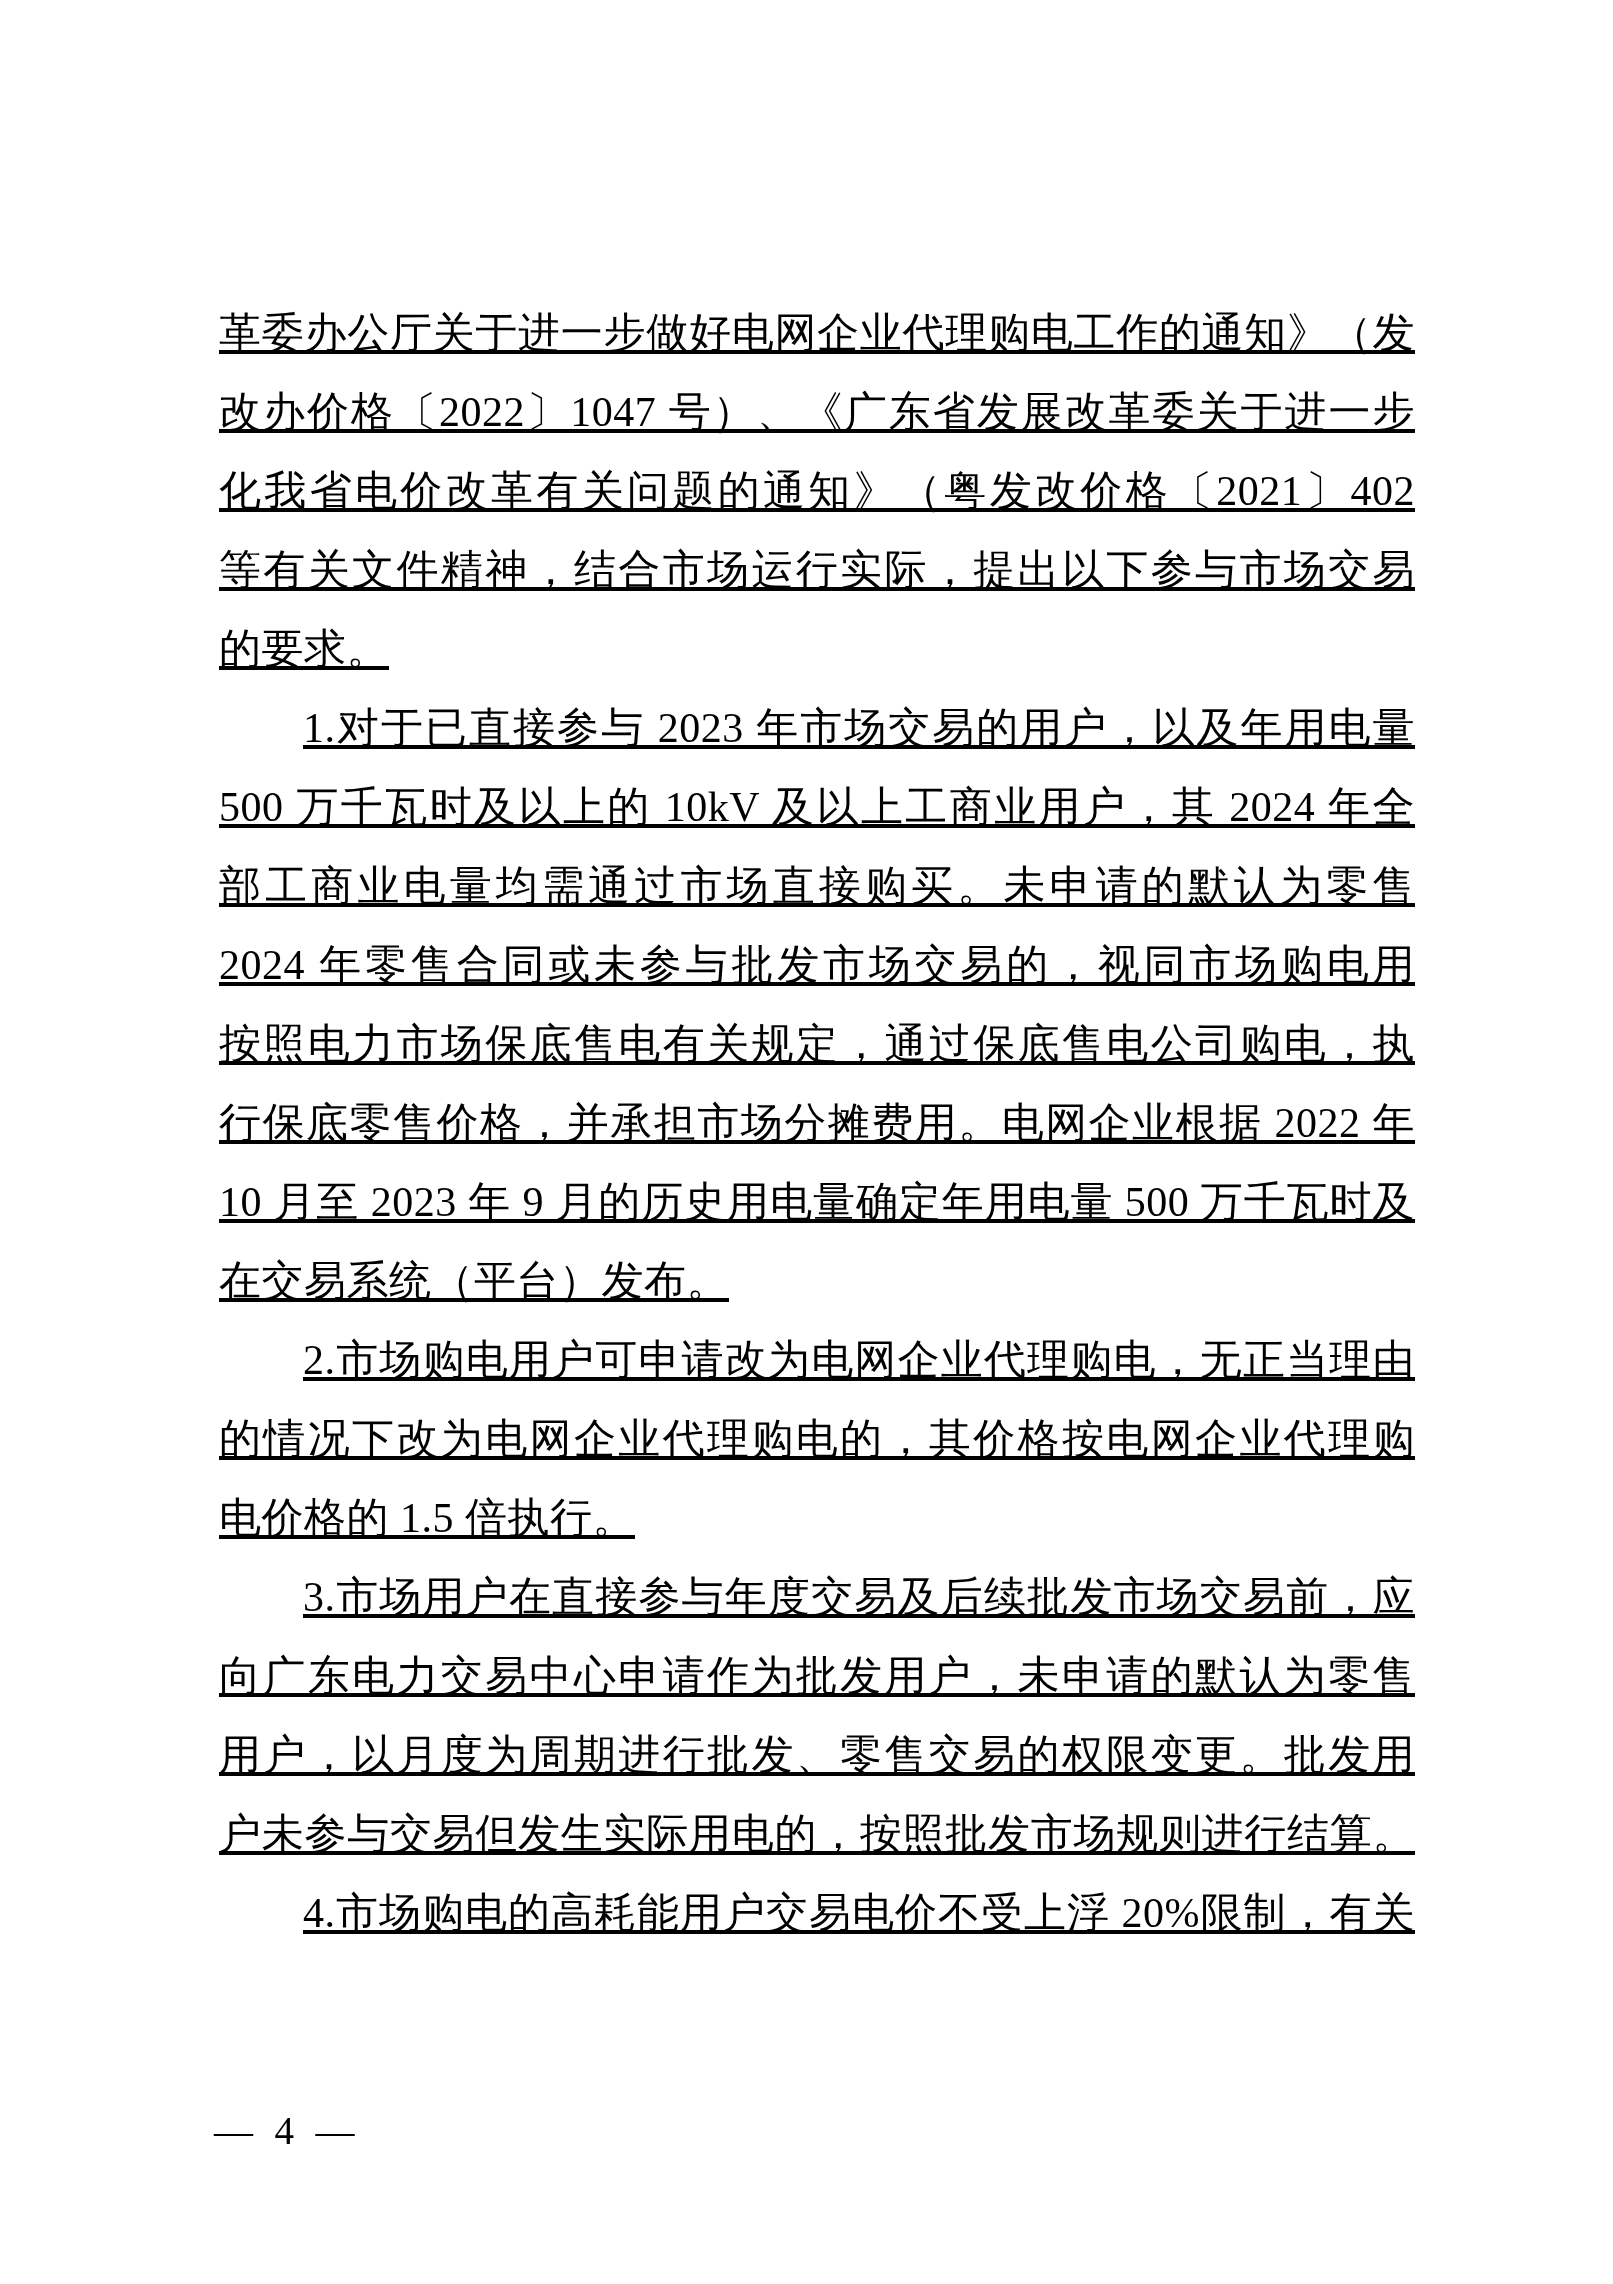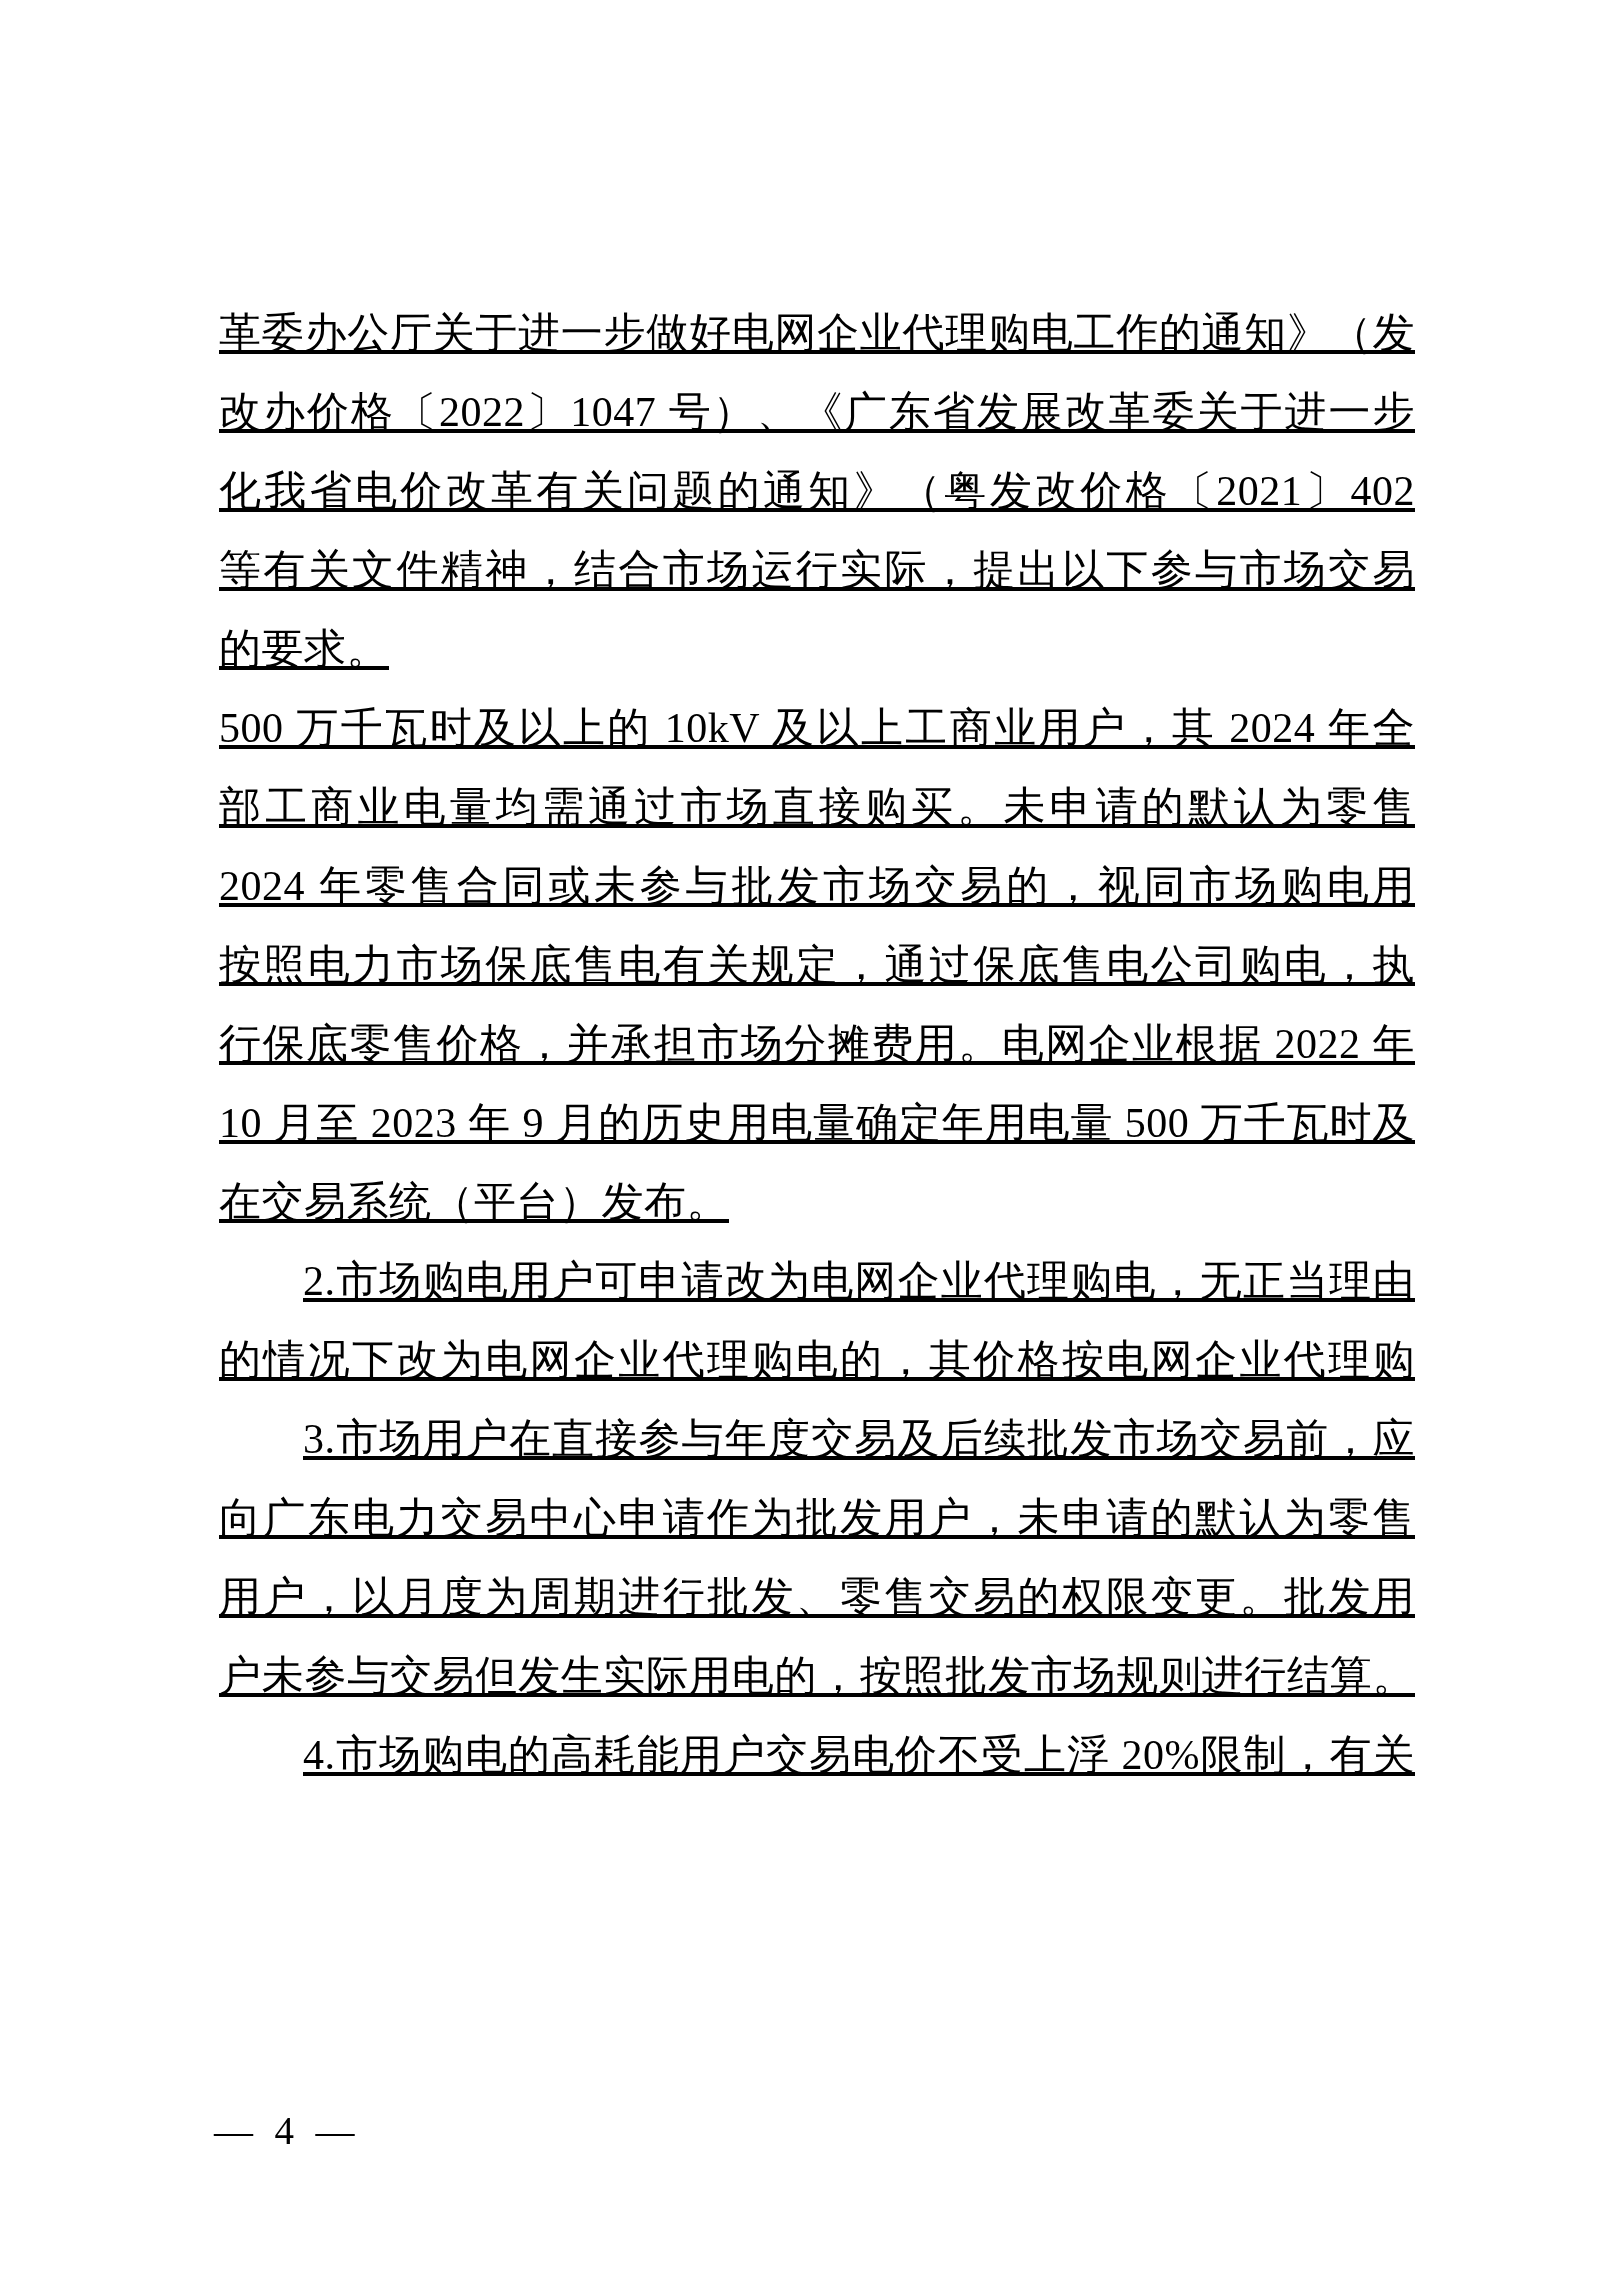--- a/index.html
+++ b/index.html
@@ -59,29 +59,31 @@
 <body>
 
 <div class="page">
 
   <main class="doc-body">
     <div class="line">革委办公厅关于进一步做好电网企业代理购电工作的通知》（发</div>
     <div class="line">改办价格〔2022〕1047 号）、《广东省发展改革委关于进一步深</div>
     <div class="line">化我省电价改革有关问题的通知》（粤发改价格〔2021〕402 号）</div>
     <div class="line">等有关文件精神，结合市场运行实际，提出以下参与市场交易</div>
     <div class="line last-left">的要求。</div>
+    <div class="line ind">1.对于已直接参与 2023 年市场交易的用户，以及年用电量</div>
     <div class="line">500 万千瓦时及以上的 10kV 及以上工商业用户，其 2024 年全</div>
     <div class="line">部工商业电量均需通过市场直接购买。未申请的默认为零售</div>
     <div class="line">2024 年零售合同或未参与批发市场交易的，视同市场购电用户，</div>
     <div class="line">按照电力市场保底售电有关规定，通过保底售电公司购电，执</div>
     <div class="line">行保底零售价格，并承担市场分摊费用。电网企业根据 2022 年</div>
     <div class="line">10 月至 2023 年 9 月的历史用电量确定年用电量 500 万千瓦时及</div>
     <div class="line last-left">在交易系统（平台）发布。</div>
     <div class="line ind">2.市场购电用户可申请改为电网企业代理购电，无正当理由</div>
     <div class="line">的情况下改为电网企业代理购电的，其价格按电网企业代理购</div>
+    <div class="line last-left">电价格的 1.5 倍执行。</div>
     <div class="line ind">3.市场用户在直接参与年度交易及后续批发市场交易前，应</div>
     <div class="line">向广东电力交易中心申请作为批发用户，未申请的默认为零售</div>
     <div class="line">用户，以月度为周期进行批发、零售交易的权限变更。批发用</div>
     <div class="line">户未参与交易但发生实际用电的，按照批发市场规则进行结算。</div>
     <div class="line ind">4.市场购电的高耗能用户交易电价不受上浮 20%限制，有关</div>
   </main>
 
   <footer class="page-footer">
     <span>— 4 —</span>
   </footer>

